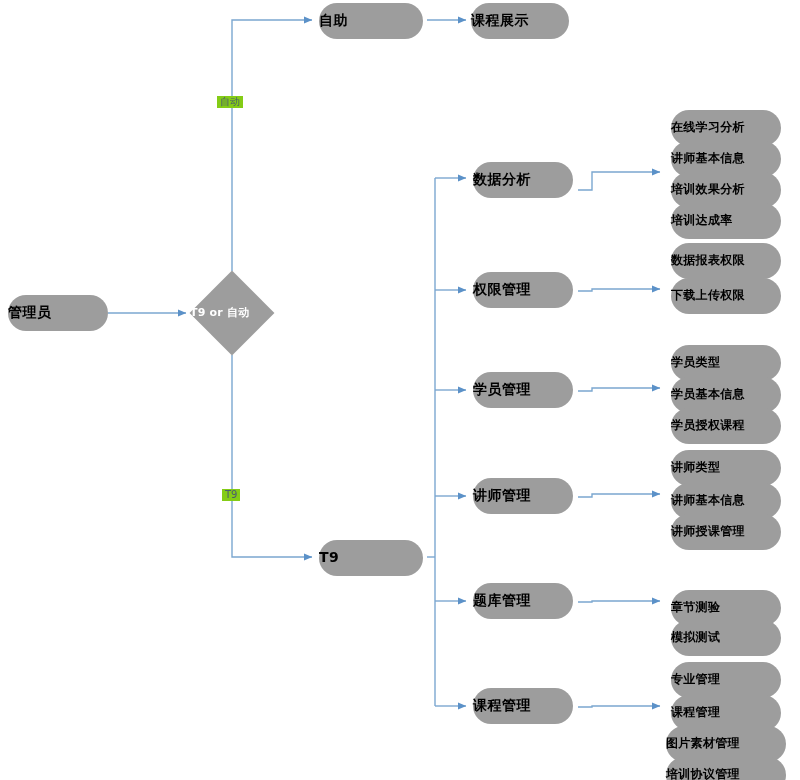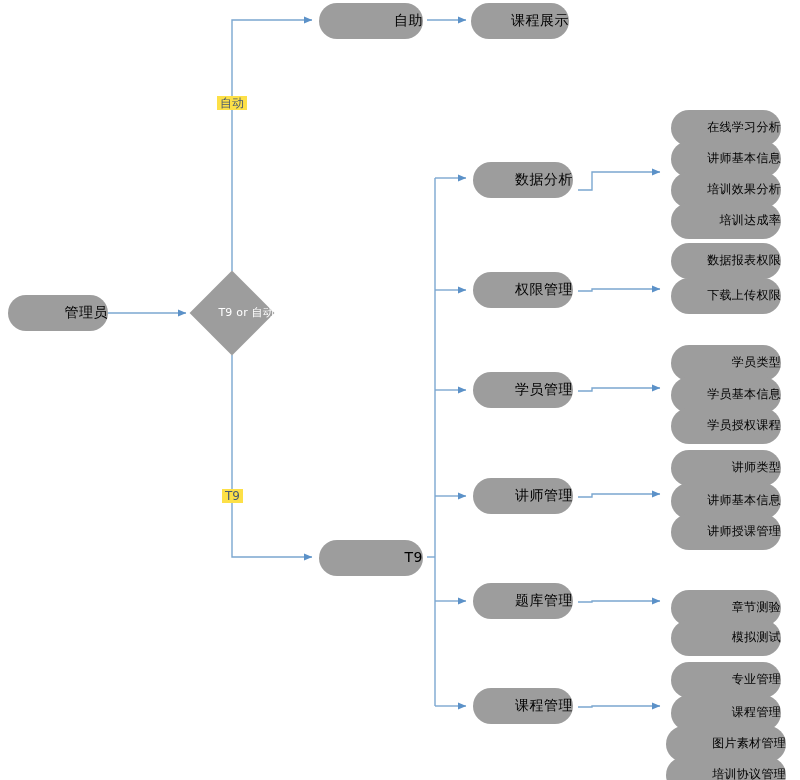--- a/index.html
+++ b/index.html
@@ -24,25 +24,26 @@
     width: 800px;
     height: 780px;
     pointer-events: none;
   }
   .node {
     position: absolute;
     background: #9d9d9d;
     color: #000000;
     display: flex;
     align-items: center;
-    justify-content: flex-end;
+    justify-content: flex-start;
     box-sizing: border-box;
     text-align: center;
     line-height: 1.1;
     white-space: nowrap;
+    font-weight: bold;
   }
   .node.stadium {
     border-radius: 999px;
   }
   
   .node.lvl-main {
     height: 36px;
     font-size: 14px;
     letter-spacing: 0.5px;
   }
@@ -72,23 +73,23 @@
   }
   .diamond .dlabel {
     position: relative;
     z-index: 2;
     font-size: 11px;
     color: #ffffff;
     letter-spacing: 0.2px;
   }
   .edge-label {
     position: absolute;
-    font-size: 12px;
+    font-size: 10px;
     color: #4a5b70;
-    background: #fde047;
+    background: #84cc16;
     padding: 1px 3px;
     white-space: nowrap;
     line-height: 1;
   }
 </style>
 </head>
 <body>
 
 <div id="canvas">
 

